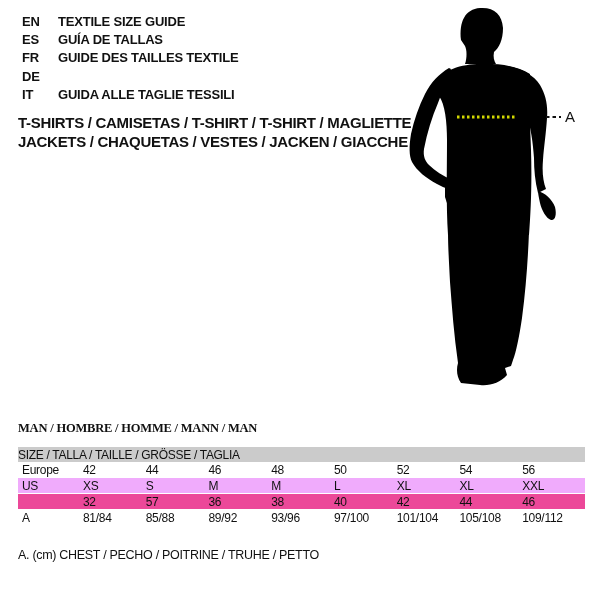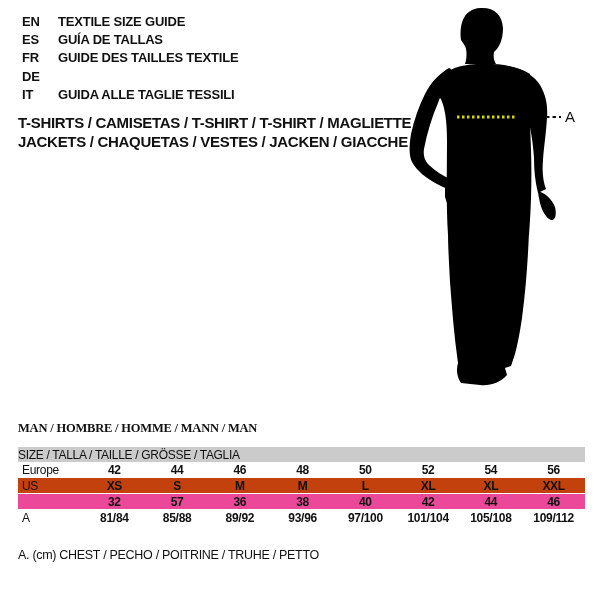--- a/index.html
+++ b/index.html
@@ -31,21 +31,21 @@
 
   
   .size-table{left:18px;top:447px;width:567px;font-size:12px;letter-spacing:-0.3px;}
   .st-header{
     height:15px;display:flex;align-items:center;
     box-sizing:border-box;
   }
   .st-row{display:flex;height:16px;align-items:center;border-bottom:1px solid #fff;box-sizing:border-box;}
   .st-row.shaded{}
   .st-label{width:65px;padding-left:4px;box-sizing:border-box;text-align:left;}
-  .st-cell{flex:1;text-align:center;font-weight:bold;}
+  .st-cell{flex:1;text-align:left;}
 
   
   .footnote{left:18px;top:547px;font-size:12.5px;font-weight:400;line-height:16px;white-space:nowrap;letter-spacing:-0.3px;}
 </style>
 </head>
 <body>
 
 <div class="abs lang-list">
   <div class="lang-row">
     <span class="lang-code">EN</span>
@@ -107,21 +107,21 @@
     <span class="st-cell">42</span>
     <span class="st-cell">44</span>
     <span class="st-cell">46</span>
     <span class="st-cell">48</span>
     <span class="st-cell">50</span>
     <span class="st-cell">52</span>
     <span class="st-cell">54</span>
     <span class="st-cell">56</span>
   </div>
 
-  <div class="st-row shaded" style="background: #c2410c;">
+  <div class="st-row shaded" style="background: #f0abfc;">
     <span class="st-label">US</span>
     <span class="st-cell">XS</span>
     <span class="st-cell">S</span>
     <span class="st-cell">M</span>
     <span class="st-cell">M</span>
     <span class="st-cell">L</span>
     <span class="st-cell">XL</span>
     <span class="st-cell">XL</span>
     <span class="st-cell">XXL</span>
   </div>

